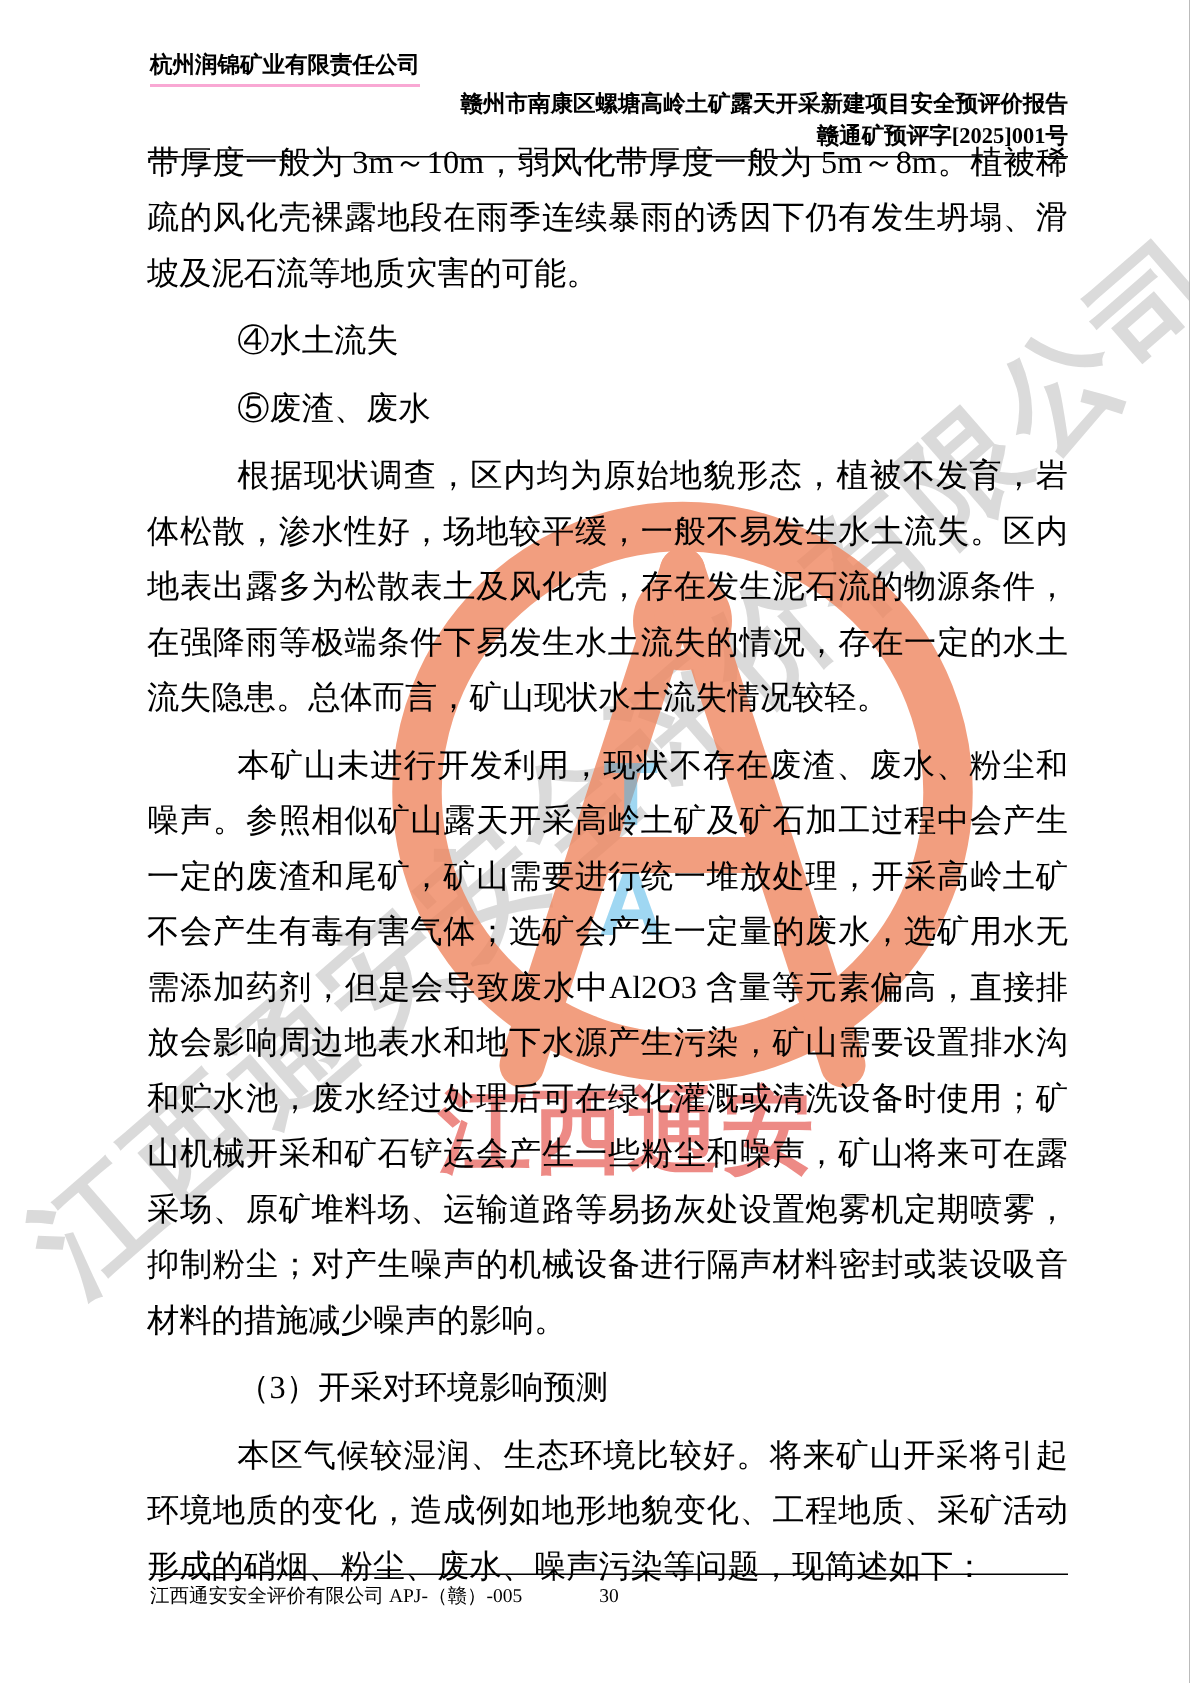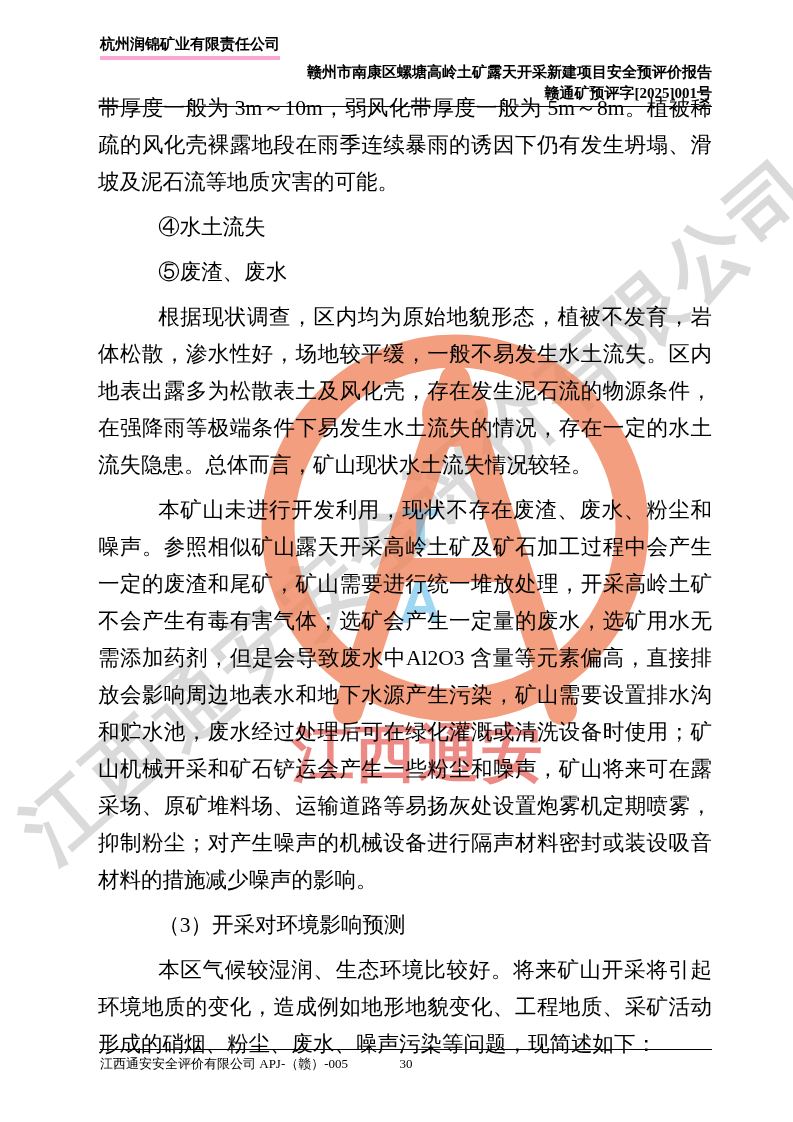--- a/index.html
+++ b/index.html
@@ -34,21 +34,21 @@
     position:absolute; left:292px; top:712px;
     font-size:62px; letter-spacing:1px; white-space:nowrap;
     color:#e1372f; opacity:0.58; font-weight:bold;
   }
 
   
   .header {
     position:absolute; left:100px; right:81px; top:34px; z-index:1;
     font-size:15px; font-weight:bold; line-height:21px;
   }
-  .header-line1 { display:inline-block; border-bottom:4px solid #f9a8d4; padding-bottom:1px; }
+  .header-line1 { display:inline-block; border-bottom:2px solid #f9a8d4; padding-bottom:1px; }
   .header-line2 {
     display:flex; justify-content:space-between; align-items:flex-end;
     border-bottom:1.5px solid #000; padding-bottom:2px; margin-top:2px;flex-direction:column;
   }
 
   
   .content {
     position:absolute; left:98px; right:81px; top:90px; z-index:1;
     font-size:21.5px; line-height:37px; text-align:justify;
   }

